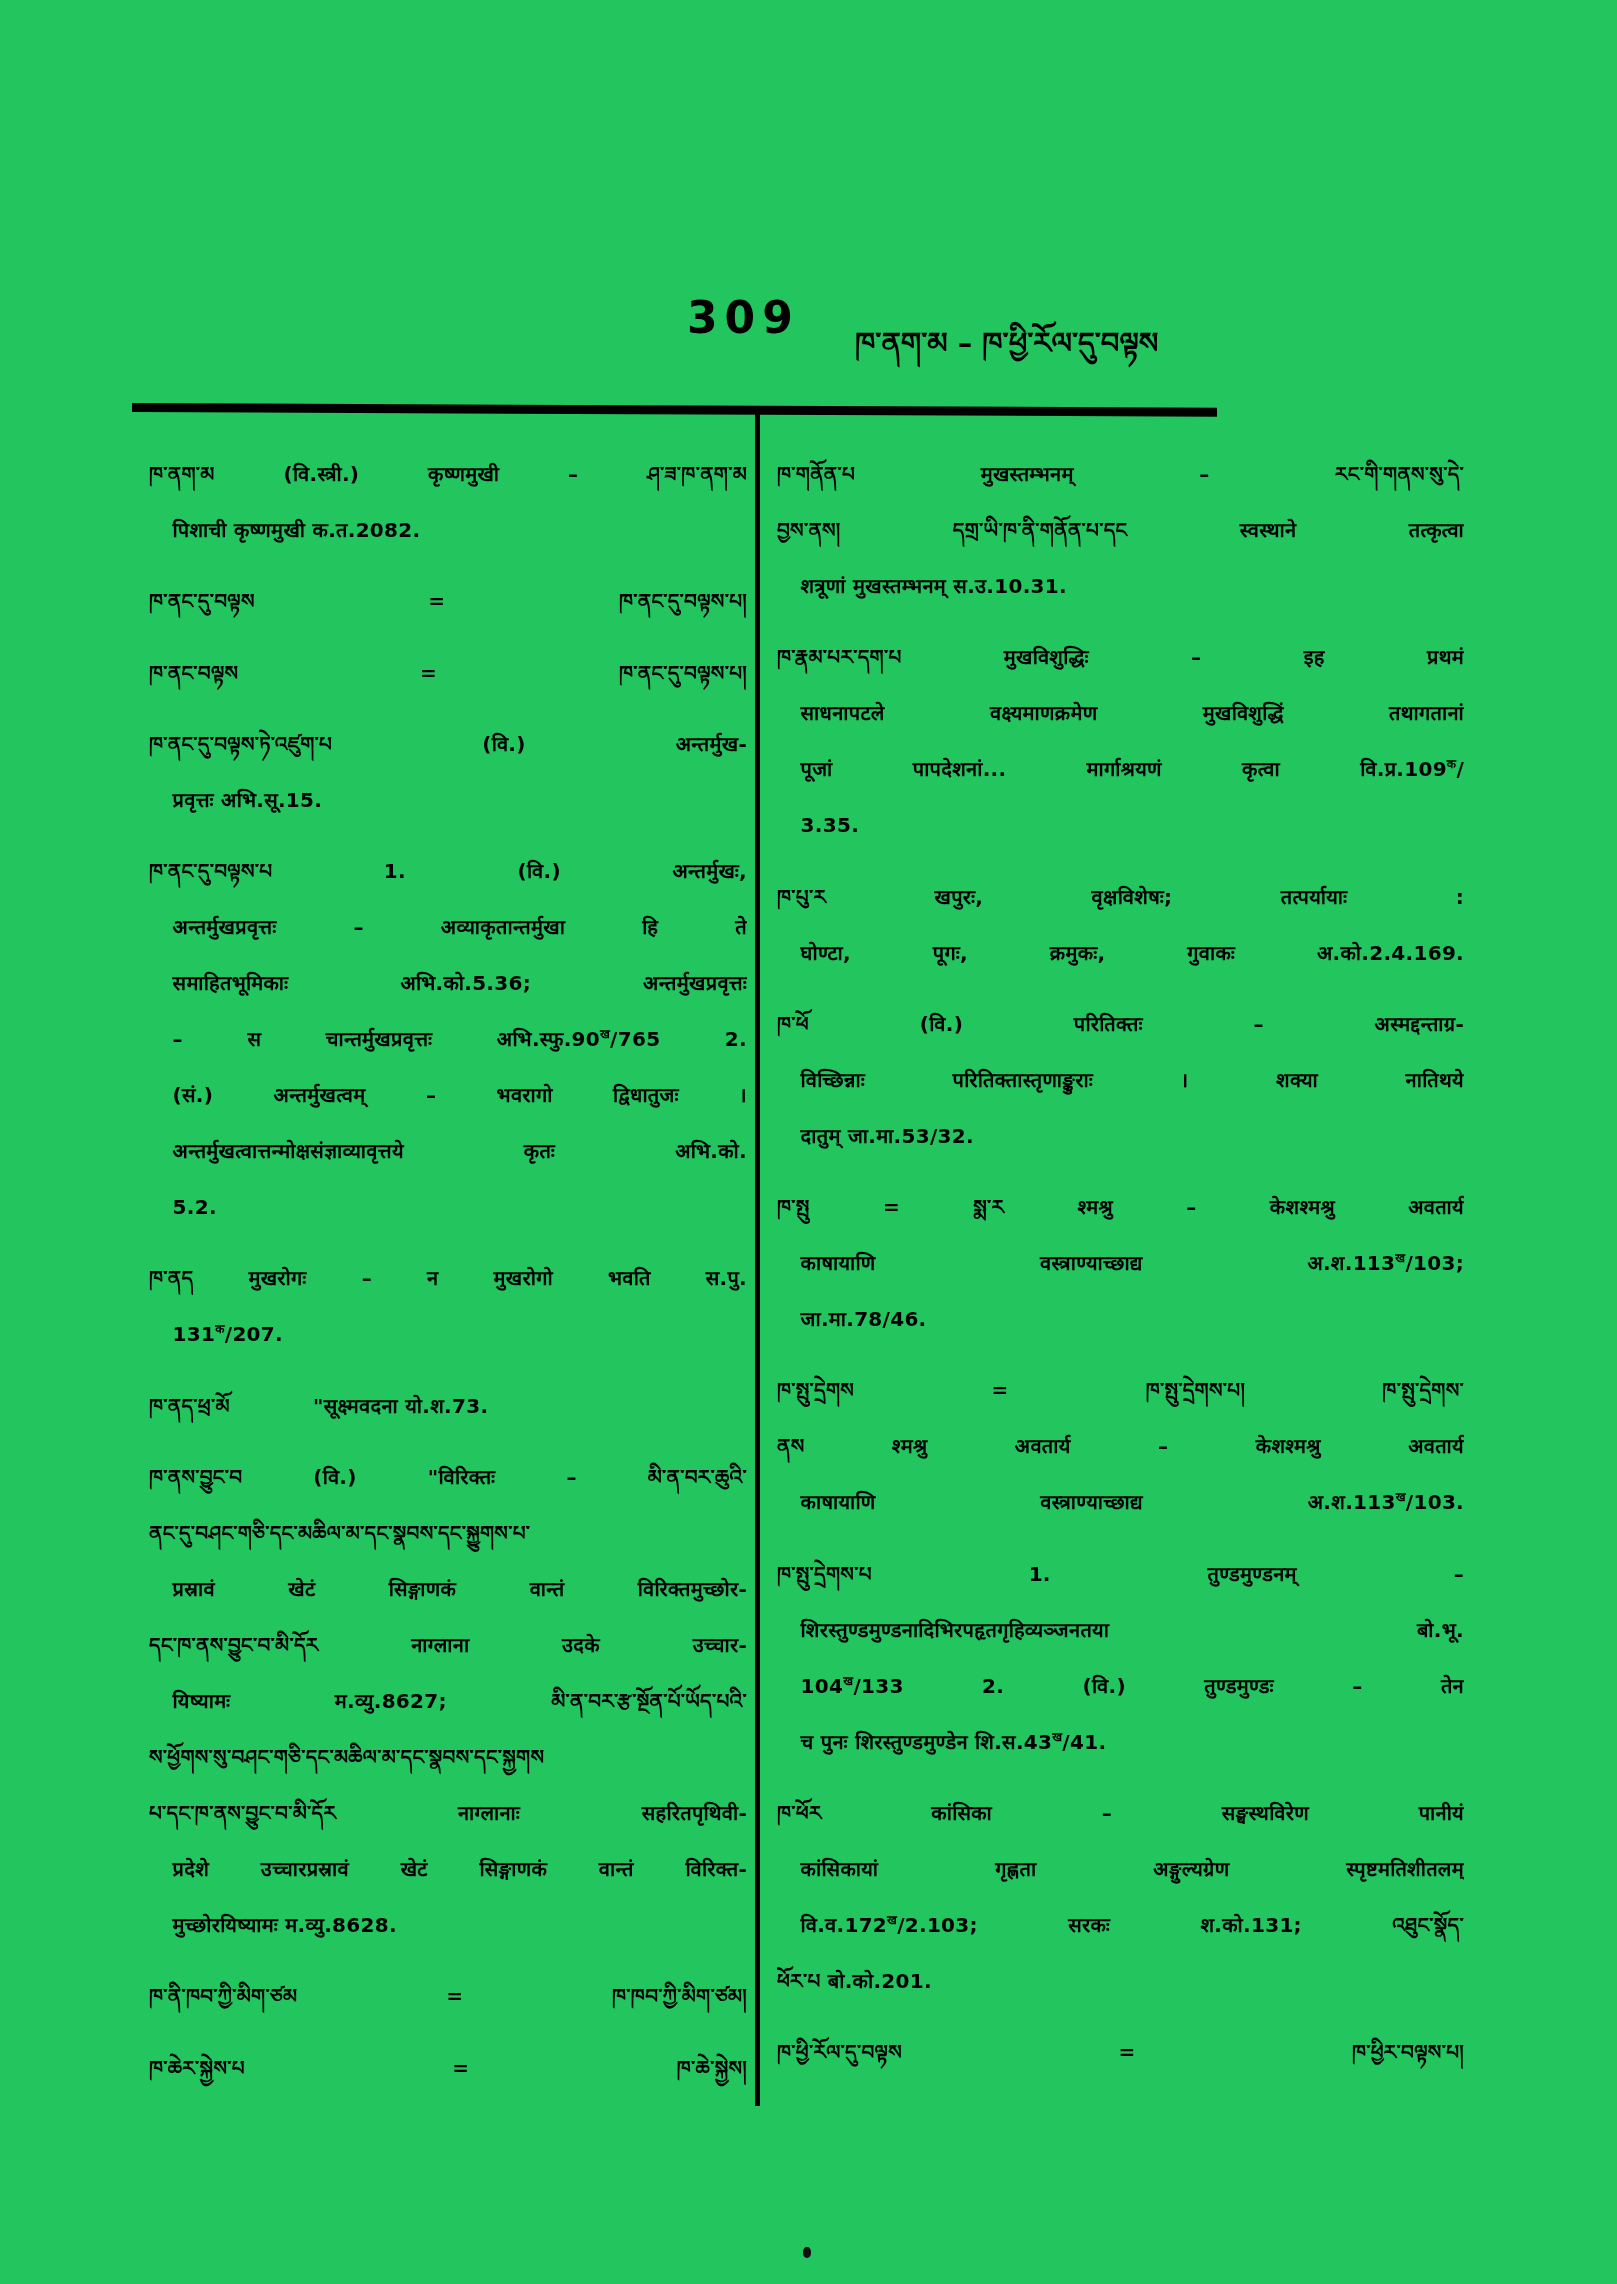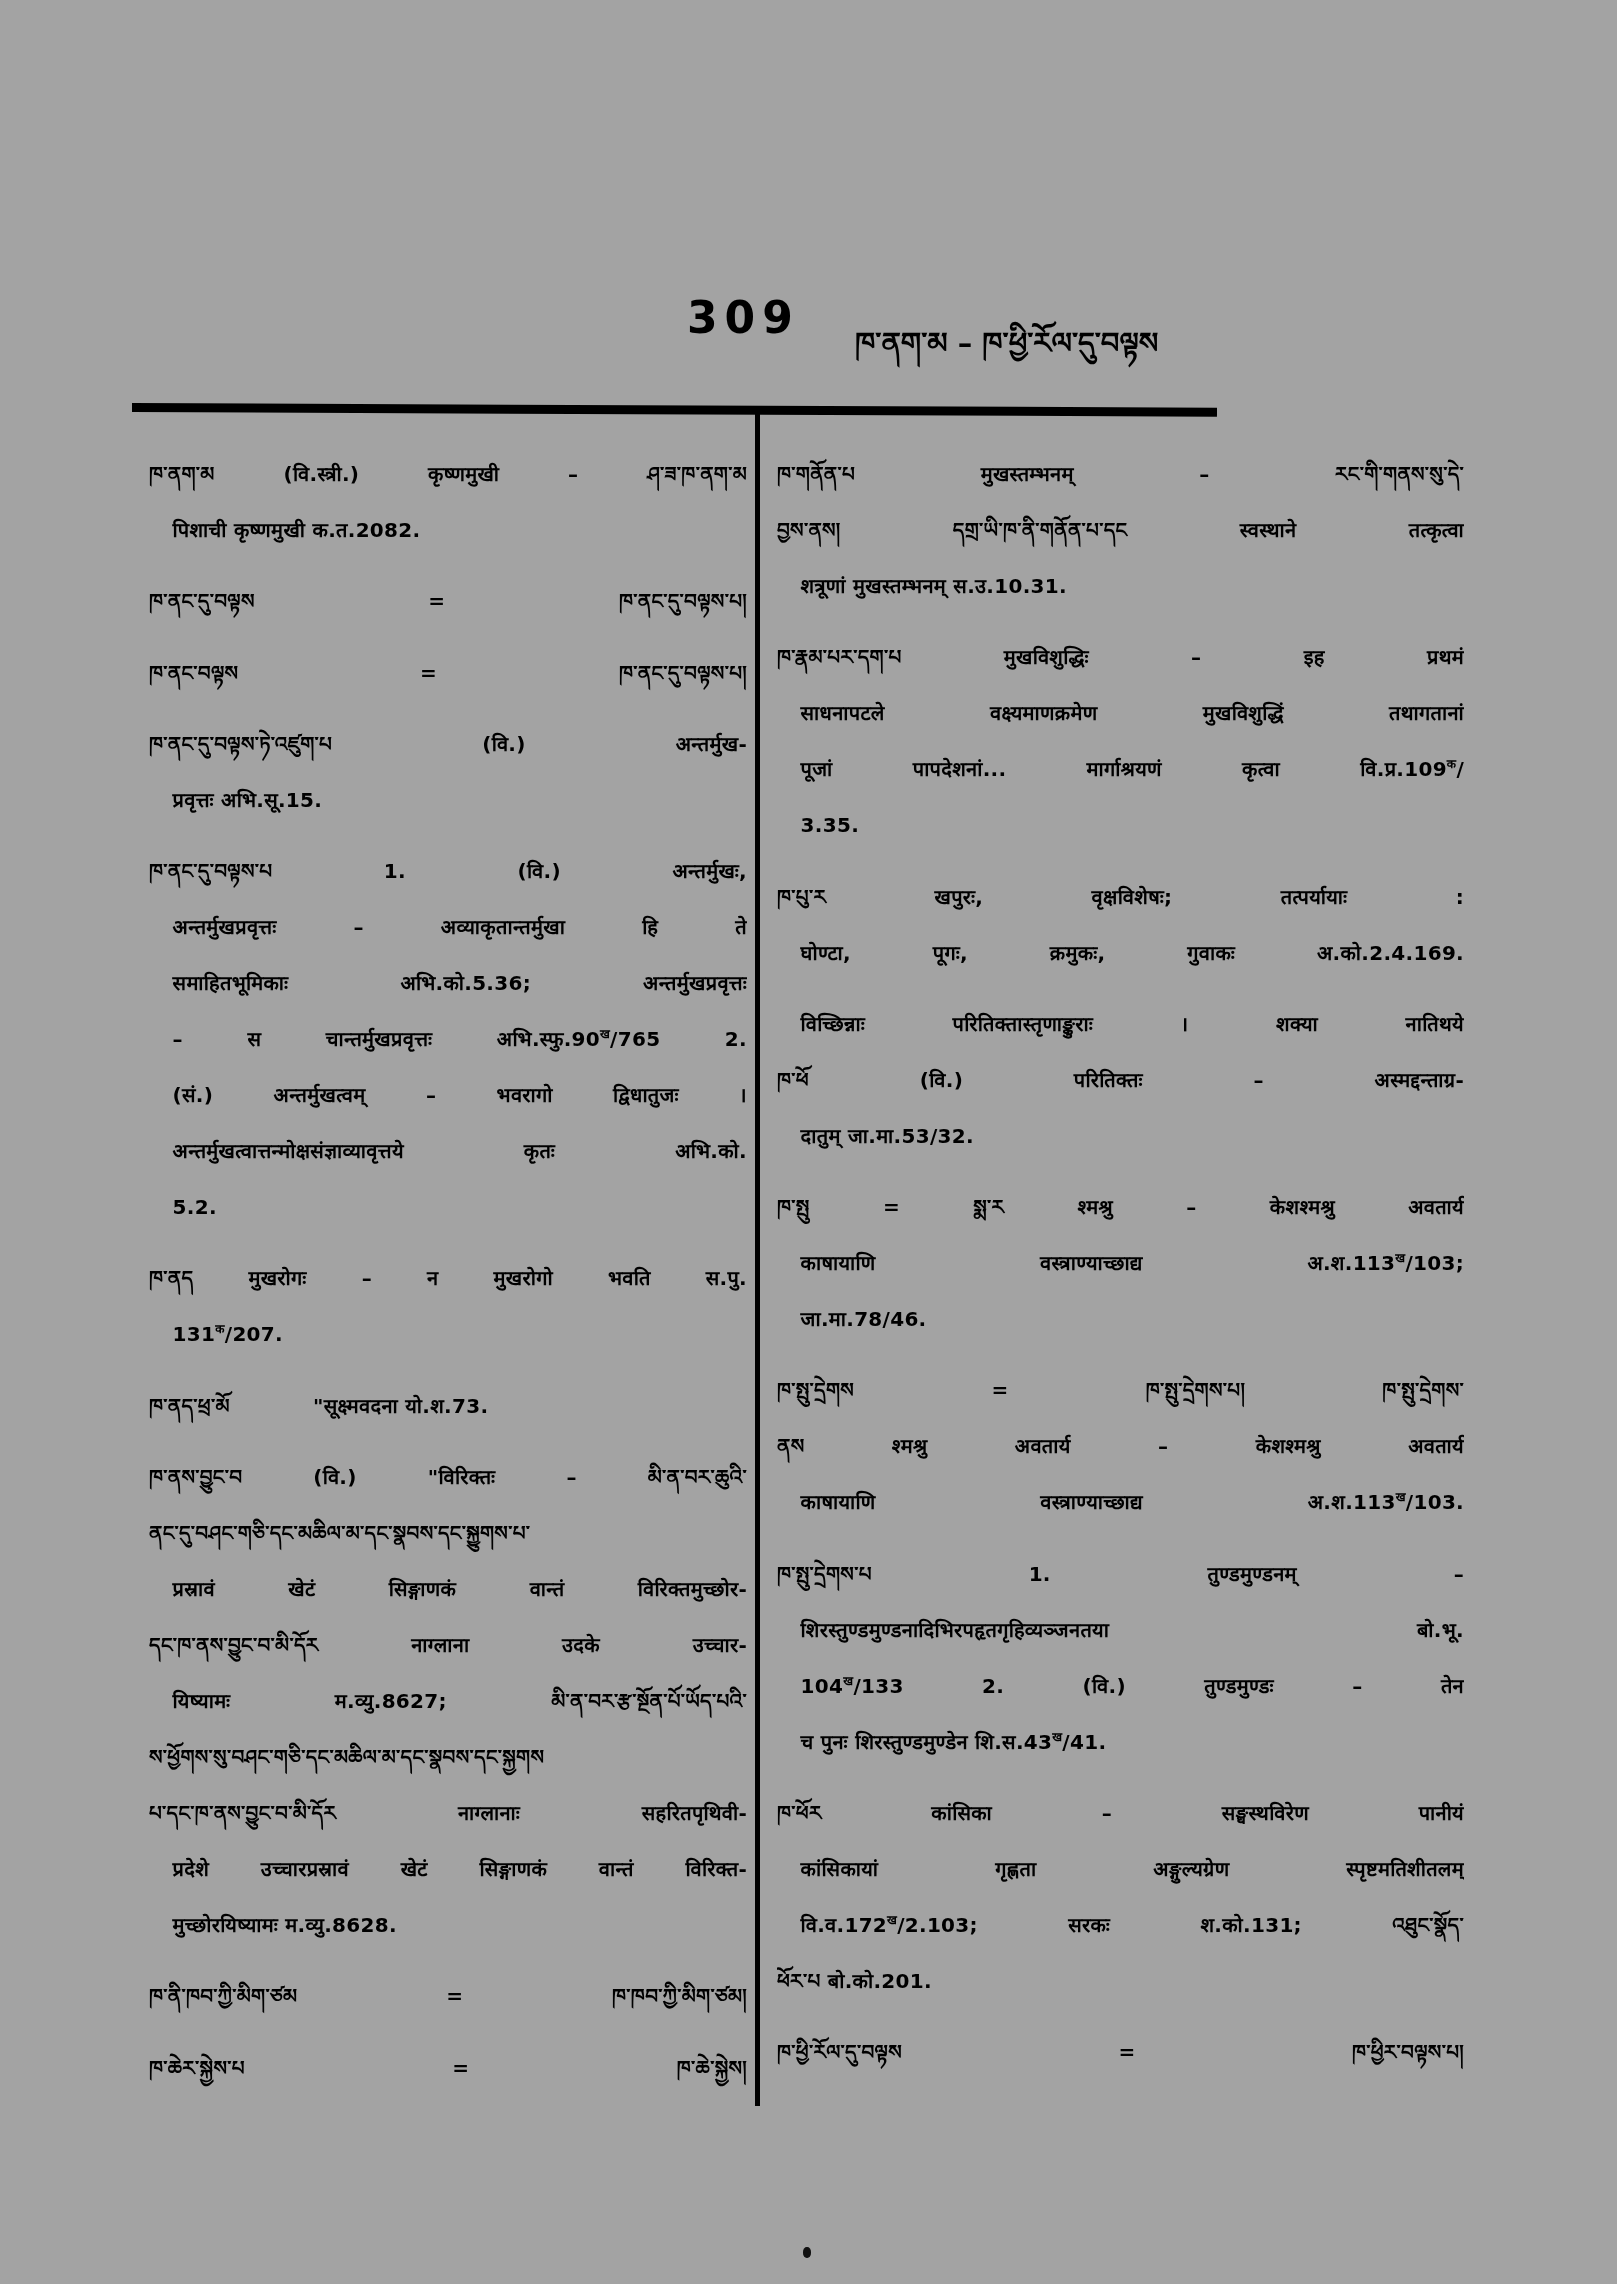--- a/index.html
+++ b/index.html
@@ -1,19 +1,19 @@
 <!DOCTYPE html>
 <html style="font-size:11px"><head>
 <meta charset="utf-8">
 <title>Dictionary scan p.309</title>
 <style>
   html,body { margin:0; padding:0; background:#e8e8e8; }
   .page {
     position:relative; width:1618px; height:2284px;
-    background:#a3a3a3; color:#000;
+    background:#22c55e; color:#000;
     font-family:"DejaVu Sans", sans-serif;
     overflow:hidden;
   }
   .page-number {
     position:absolute; left:687px; top:292px;
     font-size:44px; font-weight:700; letter-spacing:7px;
   }
   .running-head {
     position:absolute; left:855px; top:310px; width:610px;
     text-align:left; font-size:29px; font-weight:700;
@@ -135,22 +135,22 @@
       <div class="line cont">पूजां पापदेशनां... मार्गाश्रयणं कृत्वा वि.प्र.109<sup>क</sup>/</div>
       <div class="line cont s">3.35.</div>
     </div>
 
     <div class="entry">
       <div class="line"><span class="hw">ཁ་པུ་ར</span> <span class="rest">खपुरः, वृक्षविशेषः; तत्पर्यायाः  :</span></div>
       <div class="line cont">घोण्टा, पूगः, क्रमुकः, गुवाकः अ.को.2.4.169.</div>
     </div>
 
     <div class="entry">
+      <div class="line"><span class="hw">ཁ་ཕོ</span> <span class="rest">(वि.) परितिक्तः – अस्मद्दन्ताग्र-</span></div>
       <div class="line cont">विच्छिन्नाः परितिक्तास्तृणाङ्कुराः ।  शक्या नातिथये</div>
-      <div class="line"><span class="hw">ཁ་ཕོ</span> <span class="rest">(वि.) परितिक्तः – अस्मद्दन्ताग्र-</span></div>
       <div class="line cont s">दातुम् जा.मा.53/32.</div>
     </div>
 
     <div class="entry">
       <div class="line"><span class="hw">ཁ་སྤུ</span> <span class="rest">=  སྨ་ར  श्मश्रु – केशश्मश्रु अवतार्य</span></div>
       <div class="line cont">काषायाणि वस्त्राण्याच्छाद्य अ.श.113<sup>ख</sup>/103;</div>
       <div class="line cont s">जा.मा.78/46.</div>
     </div>
 
     <div class="entry">

